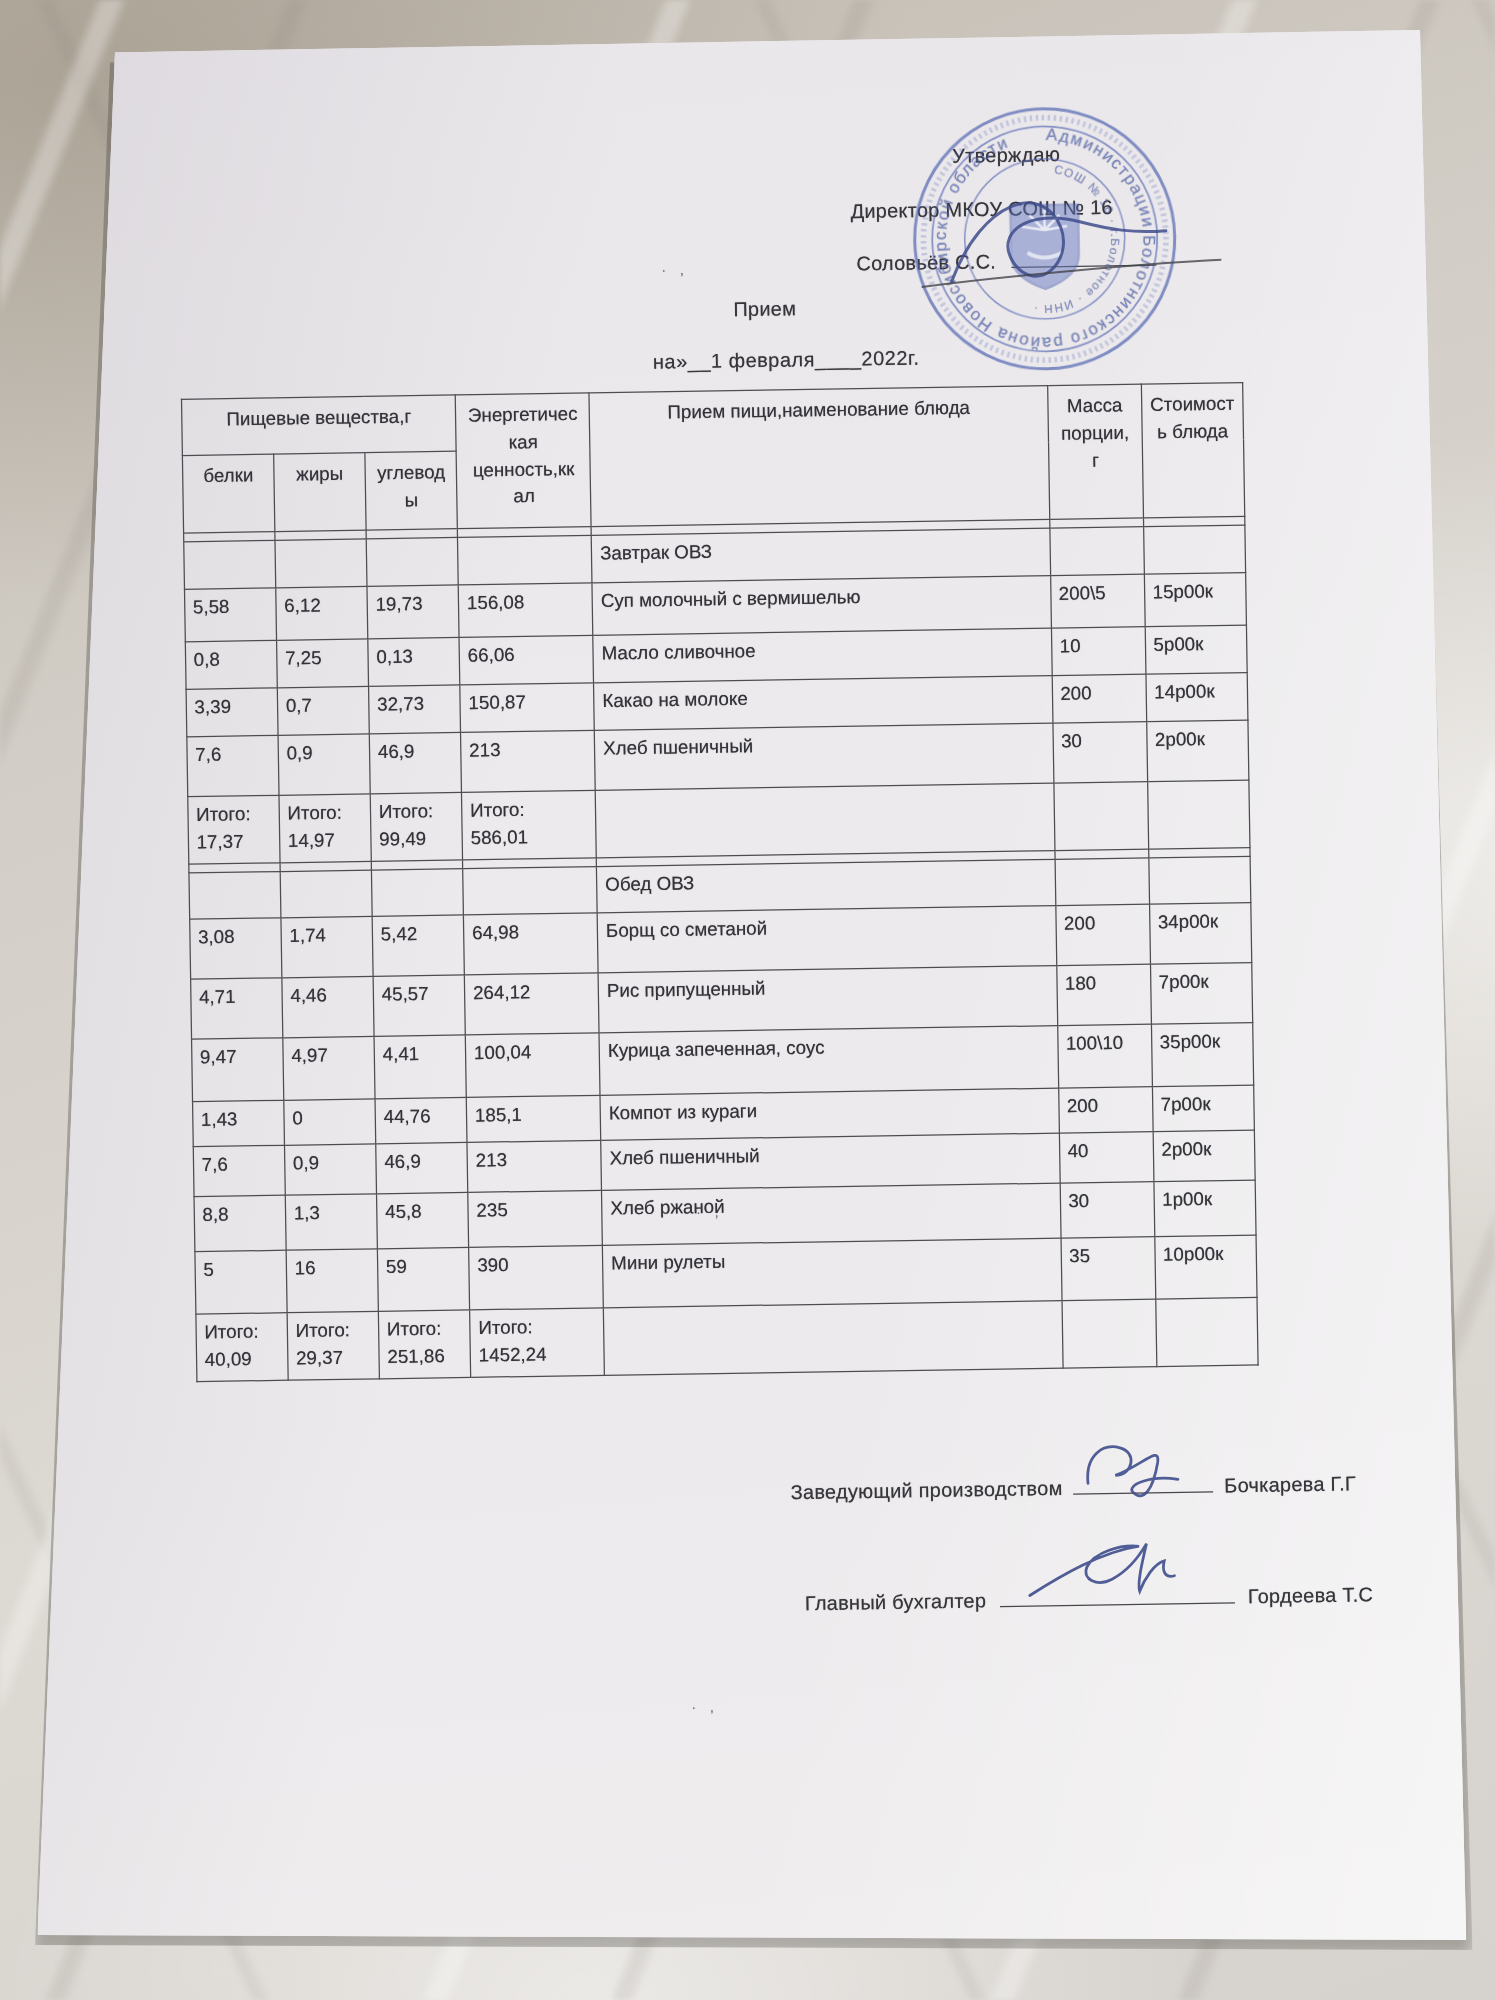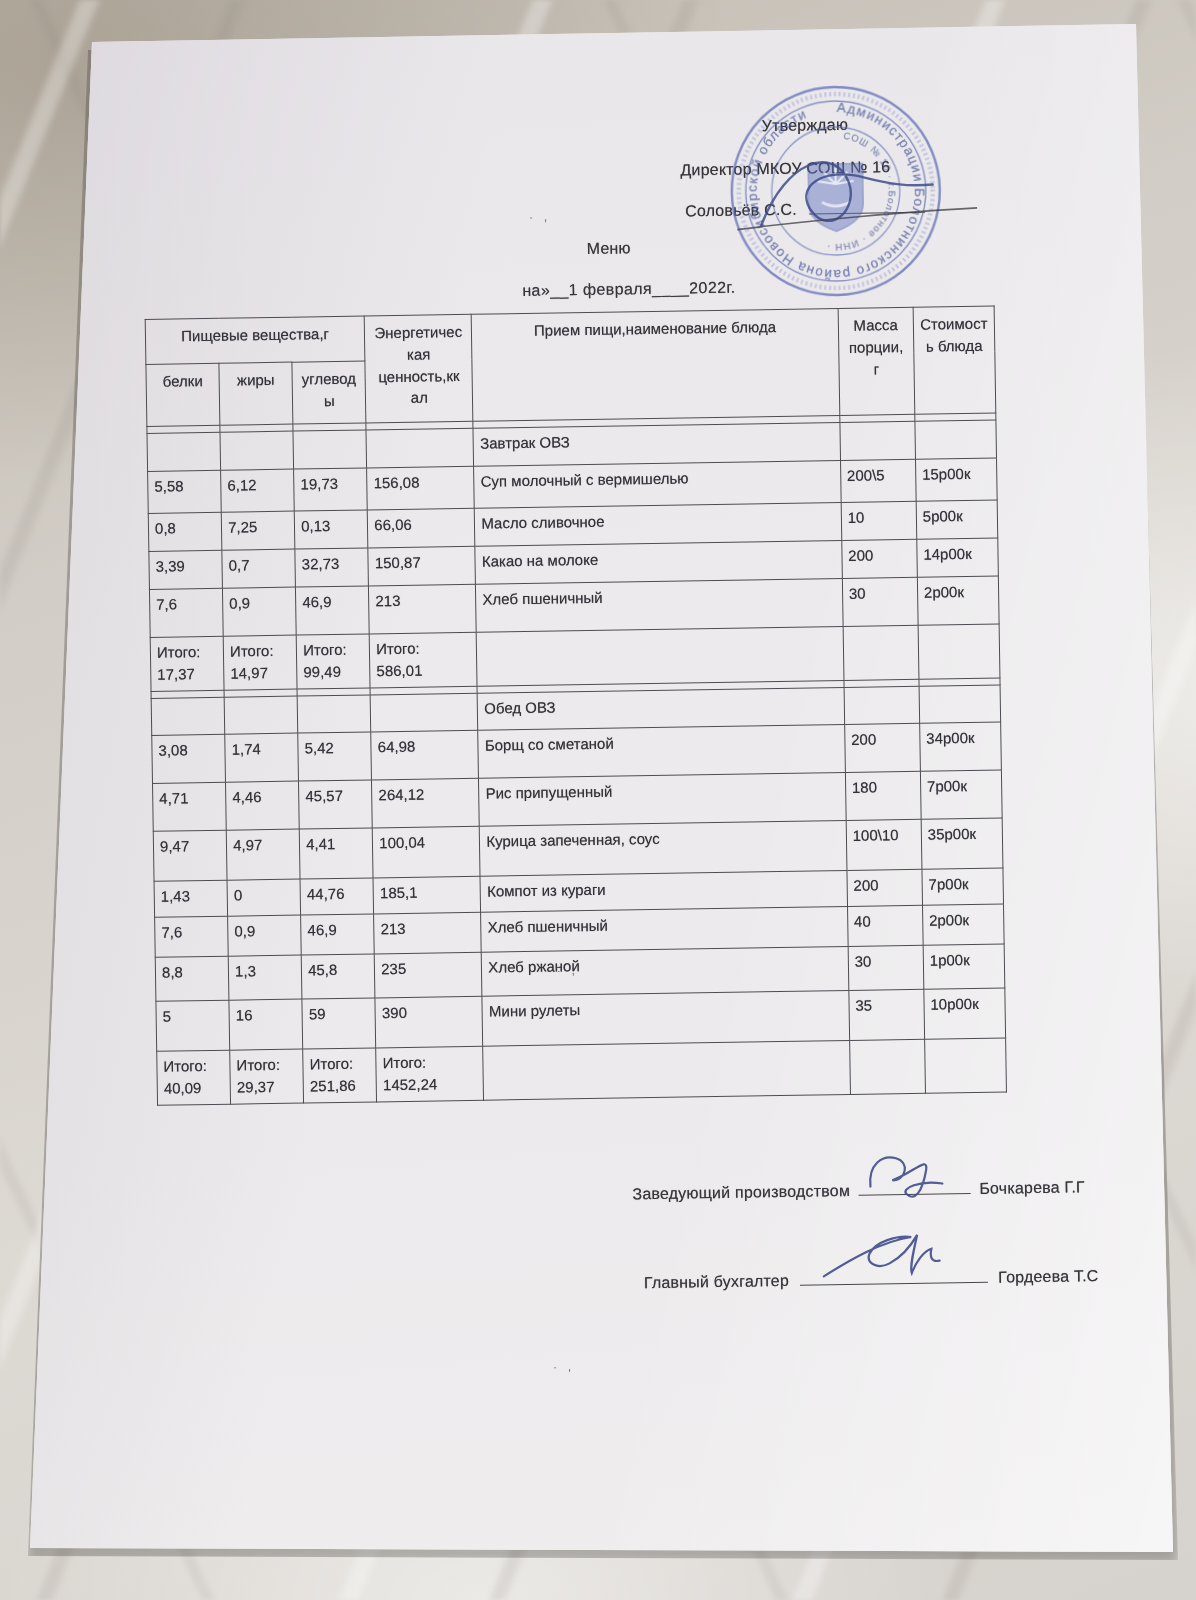--- a/index.html
+++ b/index.html
@@ -107,21 +107,21 @@
         </g>
         <path d="M 97 122 q 14 8 28 0" stroke="#eef0f8" stroke-width="3" fill="none" opacity=".8"></path>
       </g>
     </svg>
 
     <svg class="abs sig-stroke" style="left:706px;top:124px;" width="300" height="110" viewBox="0 0 300 110">
       <path d="M34,84 C60,18 108,6 122,42 C132,70 102,96 84,70 C68,46 96,26 138,38 C160,44 180,48 206,46" stroke="#3e4c8c" stroke-width="2.4" fill="none" opacity=".85" stroke-linecap="round"></path>
       <path d="M10,88 C80,80 190,72 250,70" stroke="#44434a" stroke-width="1.6" fill="none" opacity=".8"></path>
     </svg>
 
-    <div class="abs t16" style="left:565px;top:220px;">Меню</div>
+    <div class="abs t16" style="left:565px;top:220px;">Прием</div>
     <div class="abs t16" style="left:500px;top:261px;letter-spacing:.4px;">на»__1  февраля____2022г.</div>
 
     <div class="speck" style="left:508px;top:190px;">· ,</div>
     <div class="speck" style="left:524px;top:944px;">· ;</div>
     <div class="speck" style="left:514px;top:1340px;">· ,</div>
 
     <table class="menu abs" style="left:122px;top:292px;">
       <colgroup>
         <col style="width:73px">
           <col style="width:73px">

